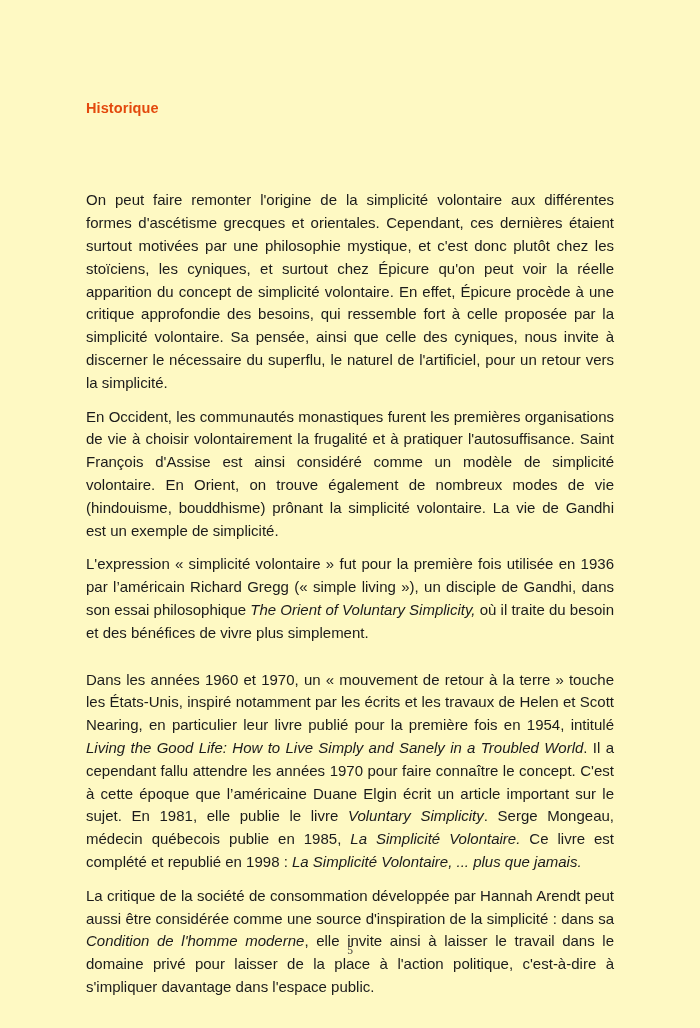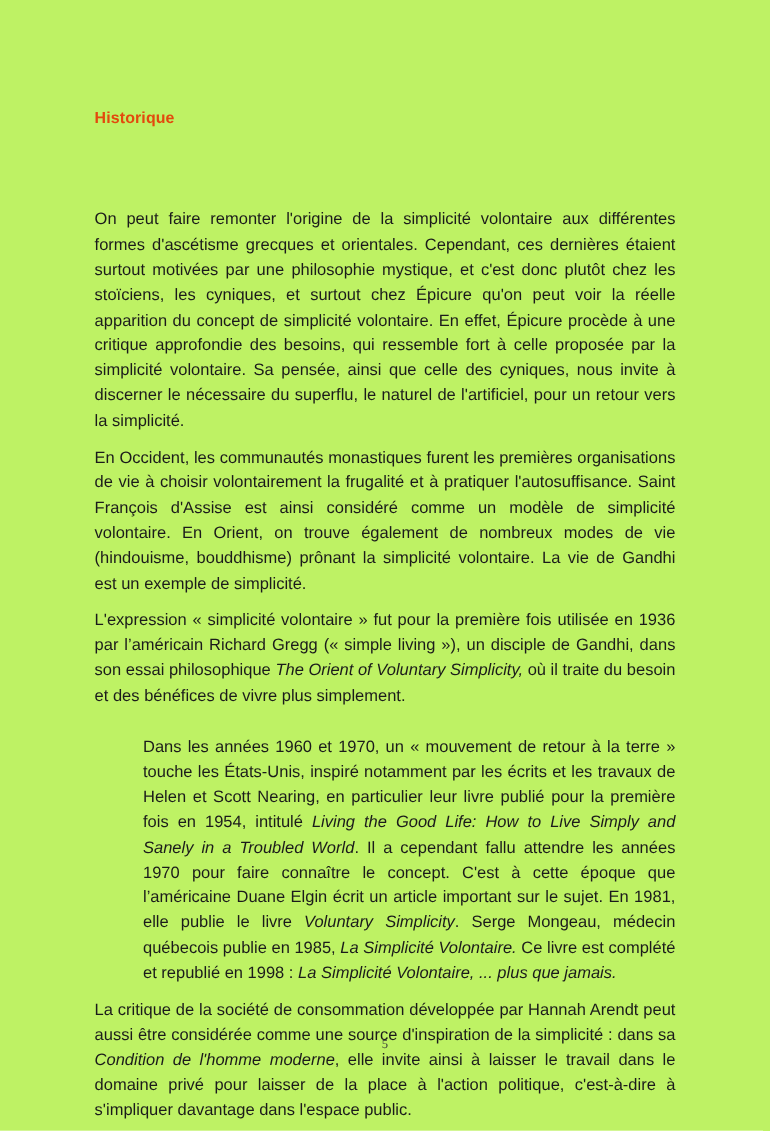--- a/index.html
+++ b/index.html
@@ -16,21 +16,21 @@
     overflow: hidden;
     -webkit-font-smoothing: antialiased;
   }
 
   .page {
     position: absolute;
     left: 0;
     top: 0;
     width: 700px;
     height: 1028px;
-    background: #bef264;
+    background: #fef9c3;
   }
 
   .content {
     position: absolute;
     left: 86px;
     top: 100px;
     width: 528px;
   }
 
   .section-heading {
@@ -51,21 +51,20 @@
     font-size: 15px;
     line-height: 1.52;
     text-align: justify;
     text-justify: inter-word;
     color: #1b1b1b;
     hyphens: none;
   }
 
   p.para.gap-before {
     margin-top: 24px;
-    margin-left: 44px;
   }
 
   p.para:last-of-type {
     margin-bottom: 12px;
   }
 
   .it {
     font-style: italic;
   }
 

